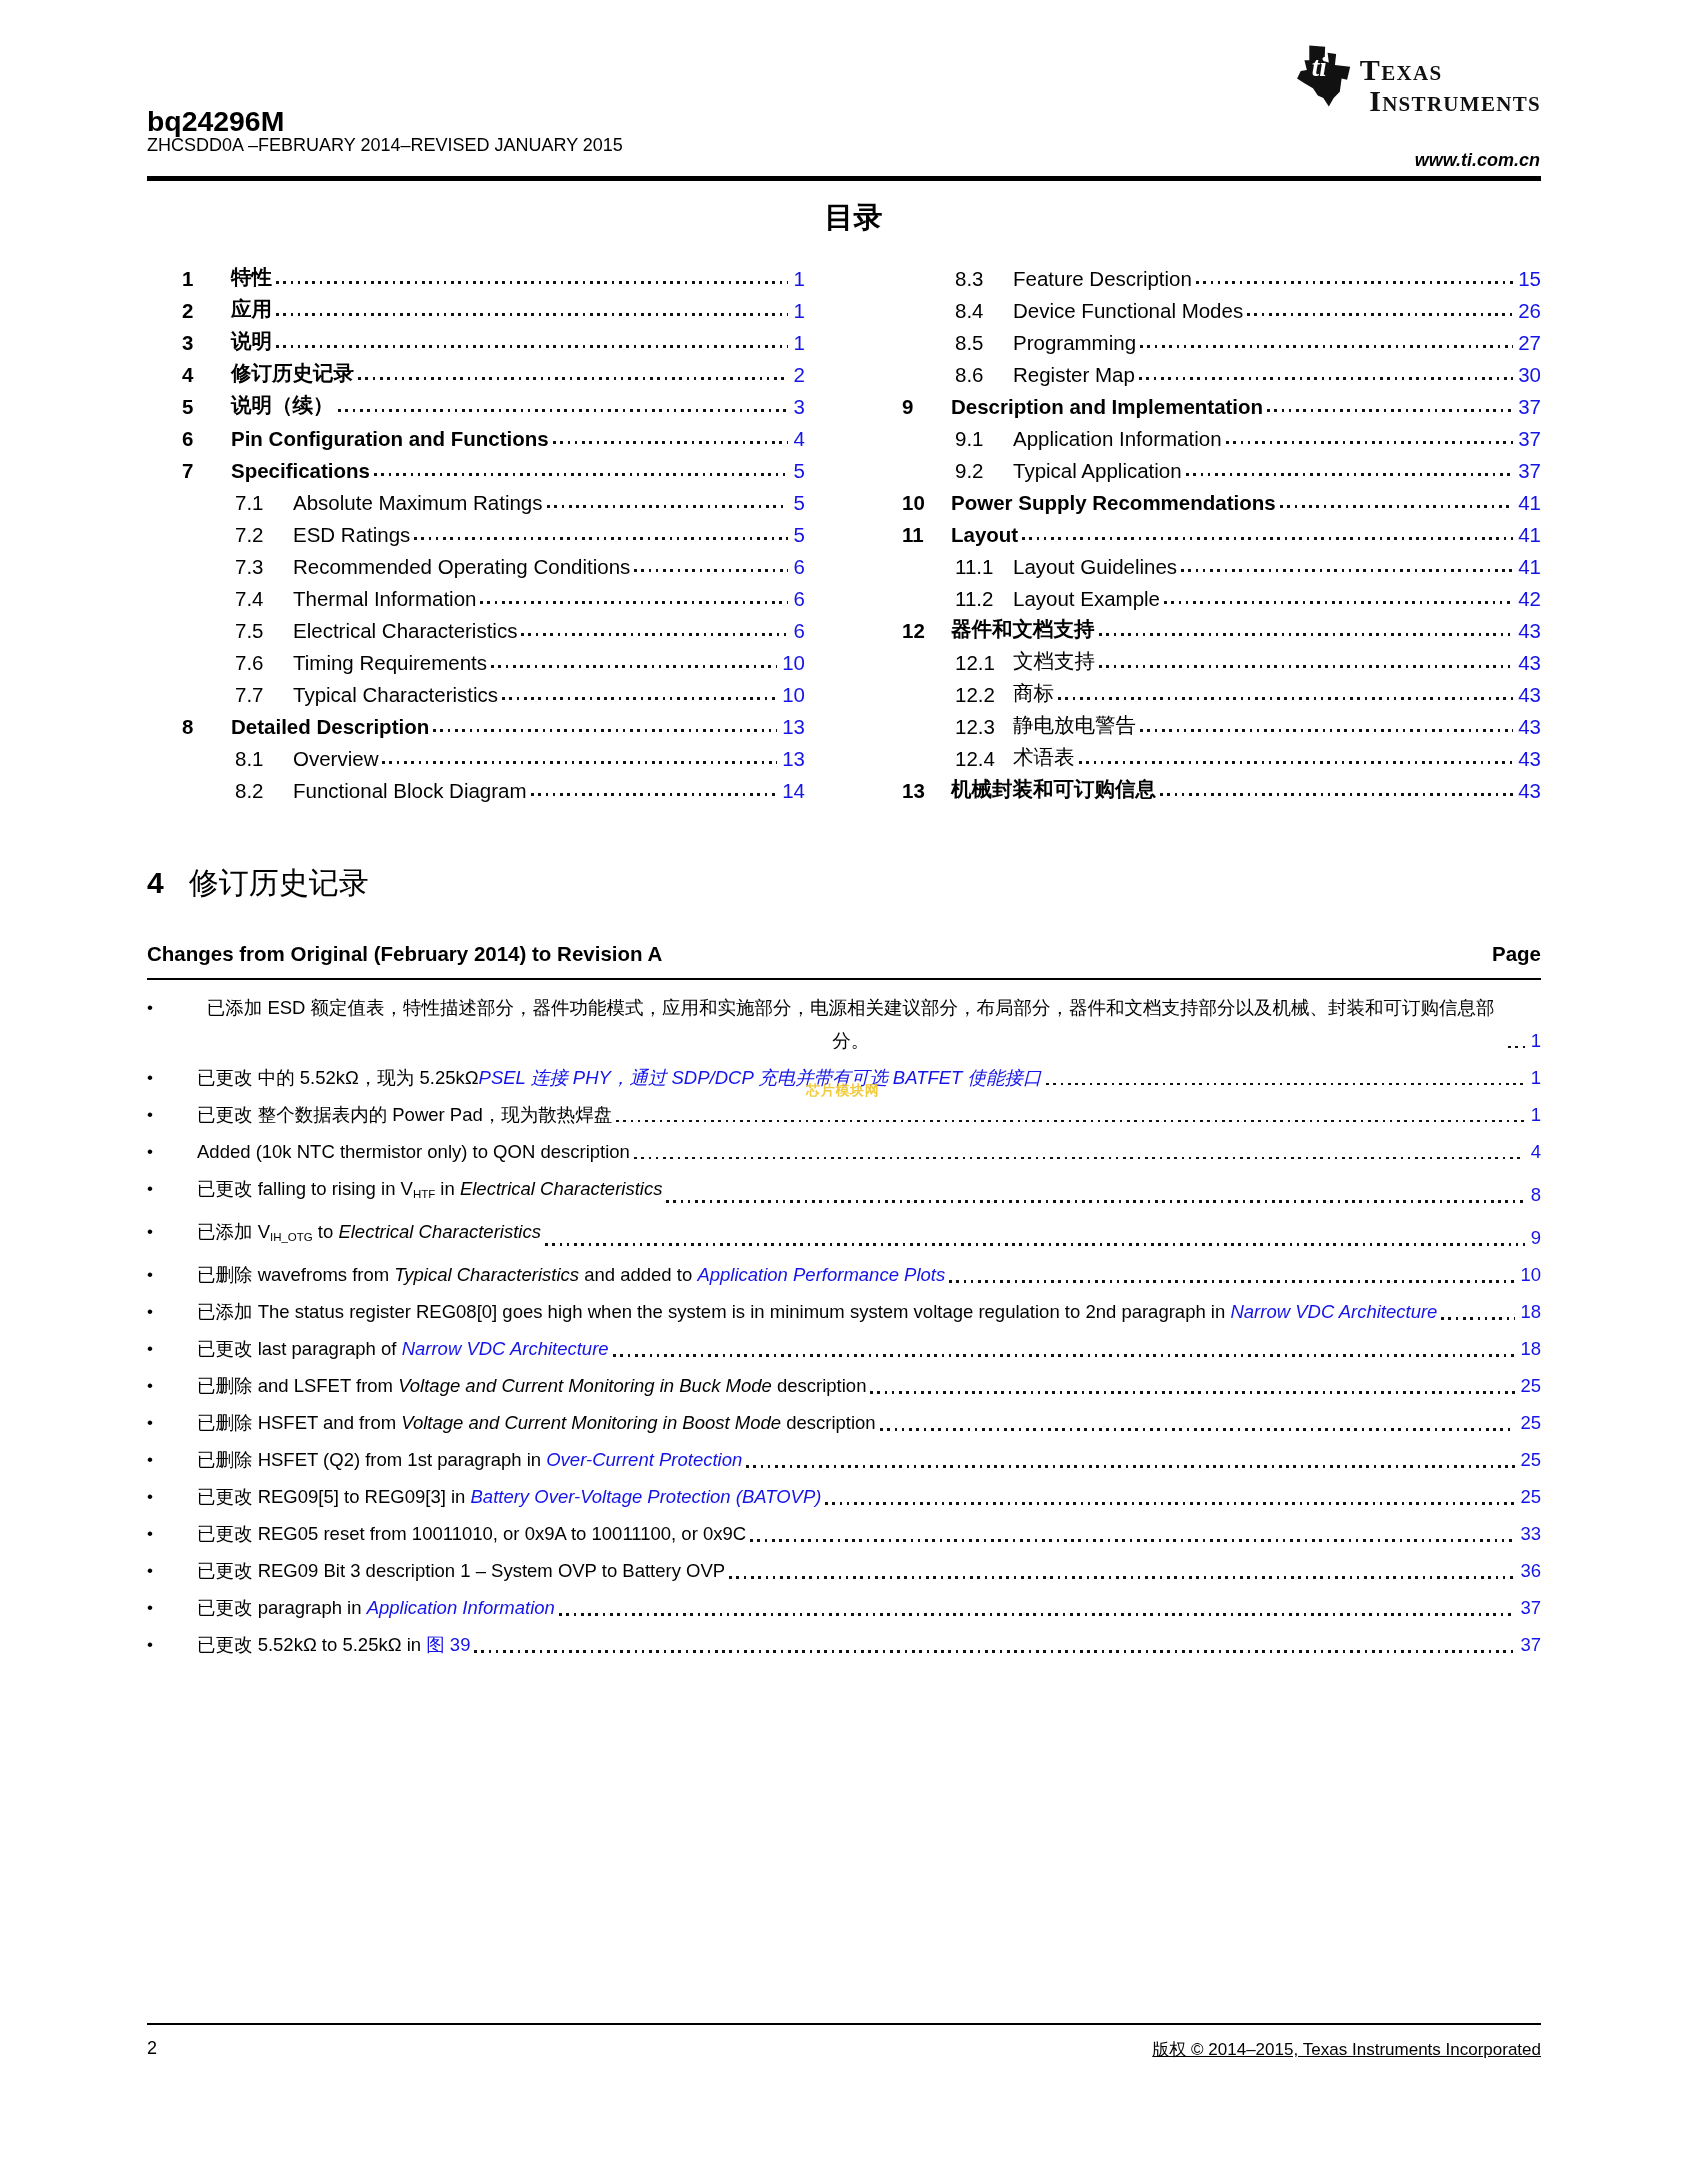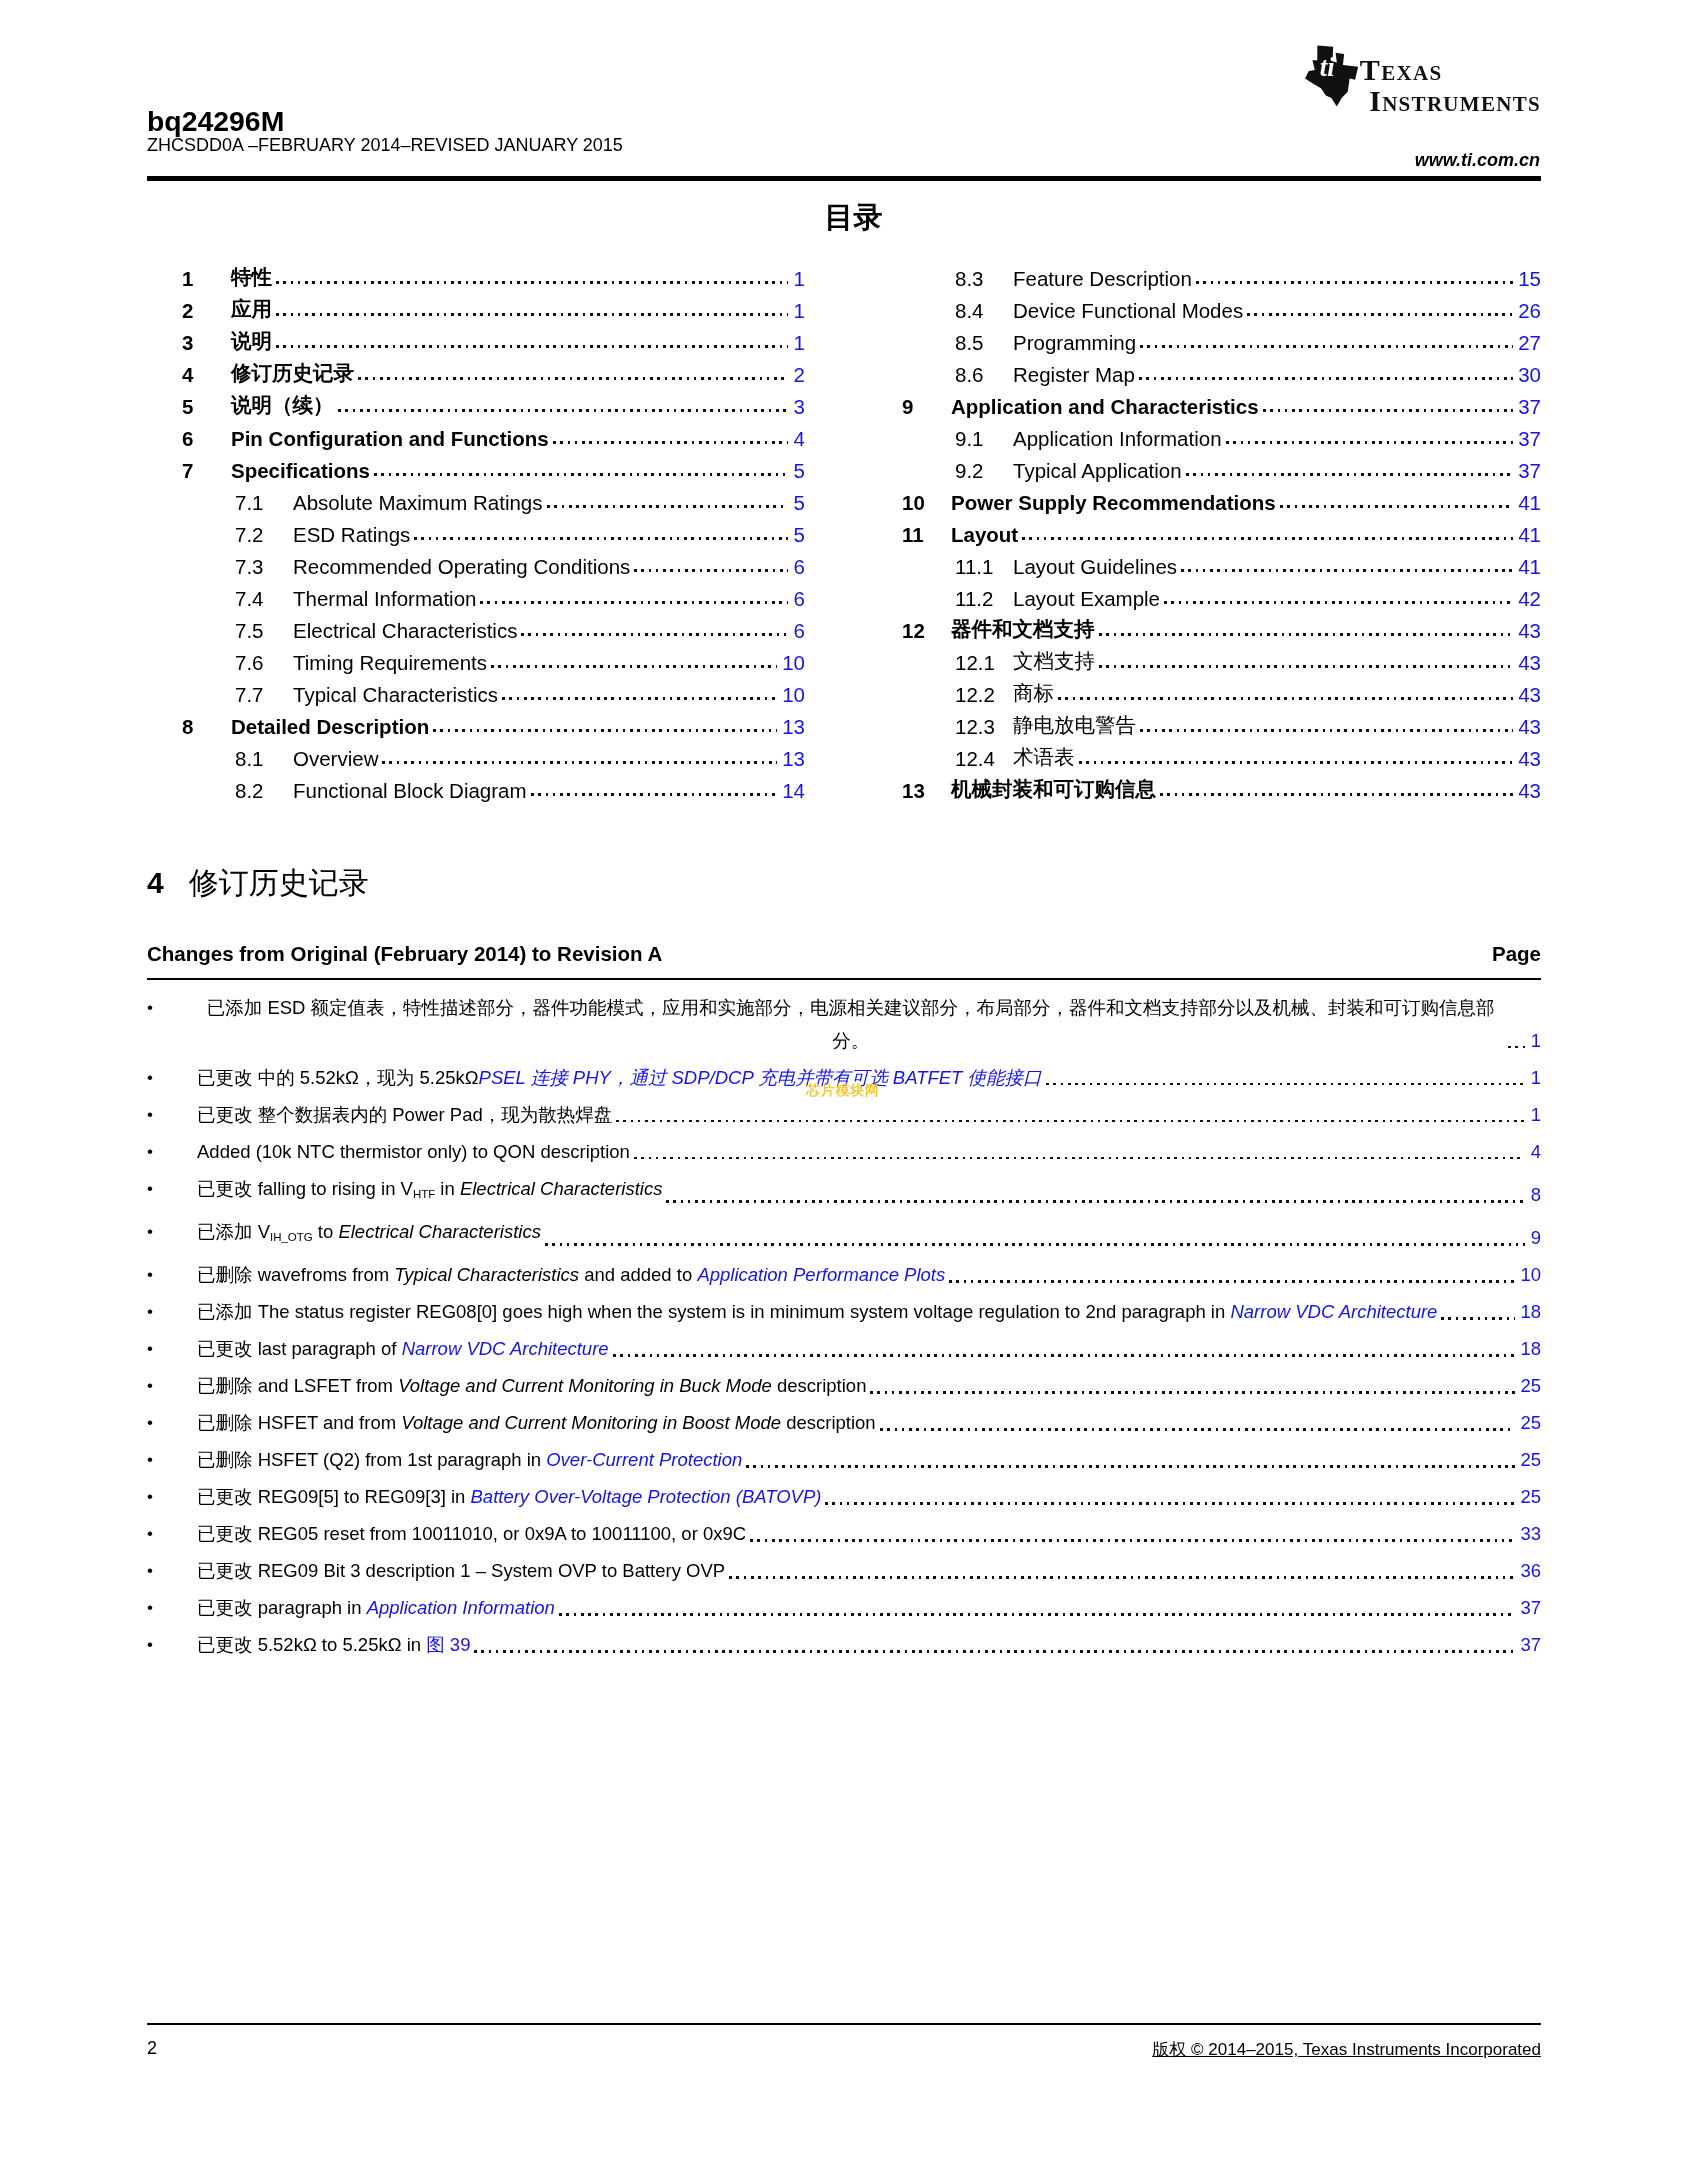--- a/index.html
+++ b/index.html
@@ -4,21 +4,21 @@
 <style>
   :root { --link:#1414E8; --wm:#EFC62F; }
   * { margin:0; padding:0; box-sizing:border-box; }
   html,body { width:1687px; height:2183px; background:#ffffff; color:#000;
               font-family:"Liberation Sans","DejaVu Sans",sans-serif; }
   .page { position:relative; width:1687px; height:2183px; overflow:hidden; }
 
   
   .logo { position:absolute; top:44px; right:146px; display:flex; align-items:flex-start; }
   .logo-mark { width:61px; height:64px; }
-  .logo-text { margin-top:10.6px;
+  .logo-text { margin-left:8px; margin-top:10.6px;
                font-family:"Liberation Serif","DejaVu Serif",serif;
                font-variant:small-caps; font-weight:600; color:#111; line-height:1; }
   .logo-l1 { font-size:30px; letter-spacing:1.3px; }
   .logo-l2 { font-size:30px; letter-spacing:1.3px; margin-left:9.3px; margin-top:1.3px; }
   .part    { position:absolute; left:147px; top:105px; font-size:28.4px; font-weight:bold; }
   .docline { position:absolute; left:147px; top:135px; font-size:18px; }
   .site    { position:absolute; right:147px; top:150px; font-size:18px; font-weight:bold;
              color:#000; text-decoration:none;font-style:italic; }
   .hrule   { position:absolute; left:147px; right:146px; top:176px; height:4.6px; background:#000; }
 
@@ -210,21 +210,21 @@
         <span class="tp">27</span>
       </div>
       <div class="toc-row lvl2">
         <span class="tn">8.6</span>
         <span class="tl">Register Map</span>
         <span class="leader"></span>
         <span class="tp">30</span>
       </div>
       <div class="toc-row lvl1">
         <span class="tn">9</span>
-        <span class="tl">Application and Characteristics</span>
+        <span class="tl">Description and Implementation</span>
         <span class="leader"></span>
         <span class="tp">37</span>
       </div>
       <div class="toc-row lvl2">
         <span class="tn">9.1</span>
         <span class="tl">Application Information</span>
         <span class="leader"></span>
         <span class="tp">37</span>
       </div>
       <div class="toc-row lvl2">

